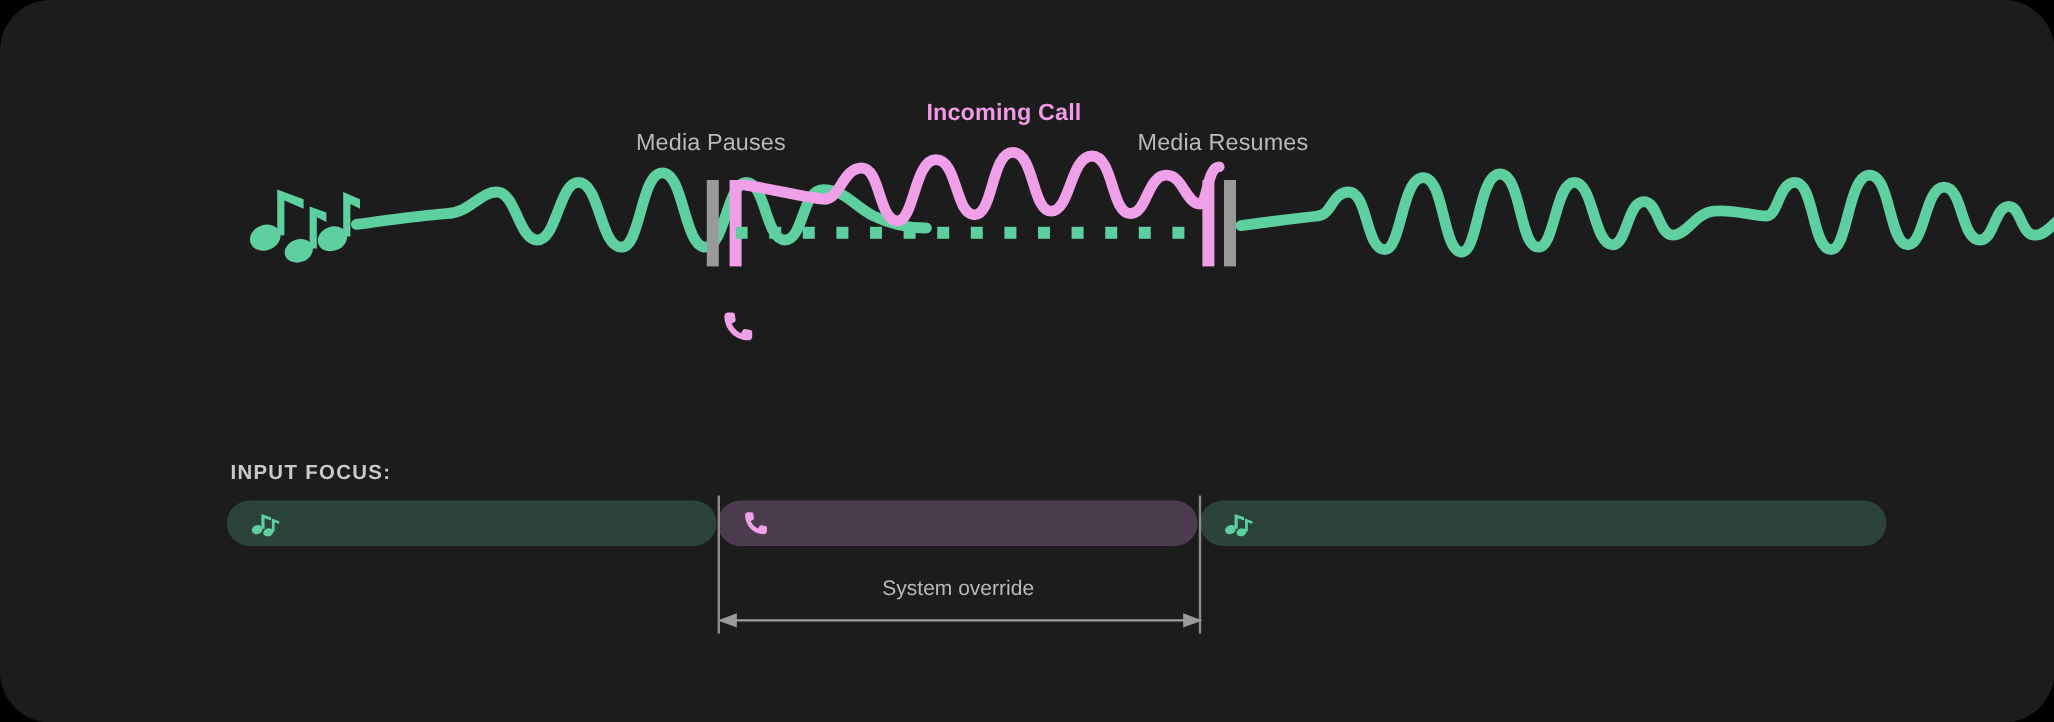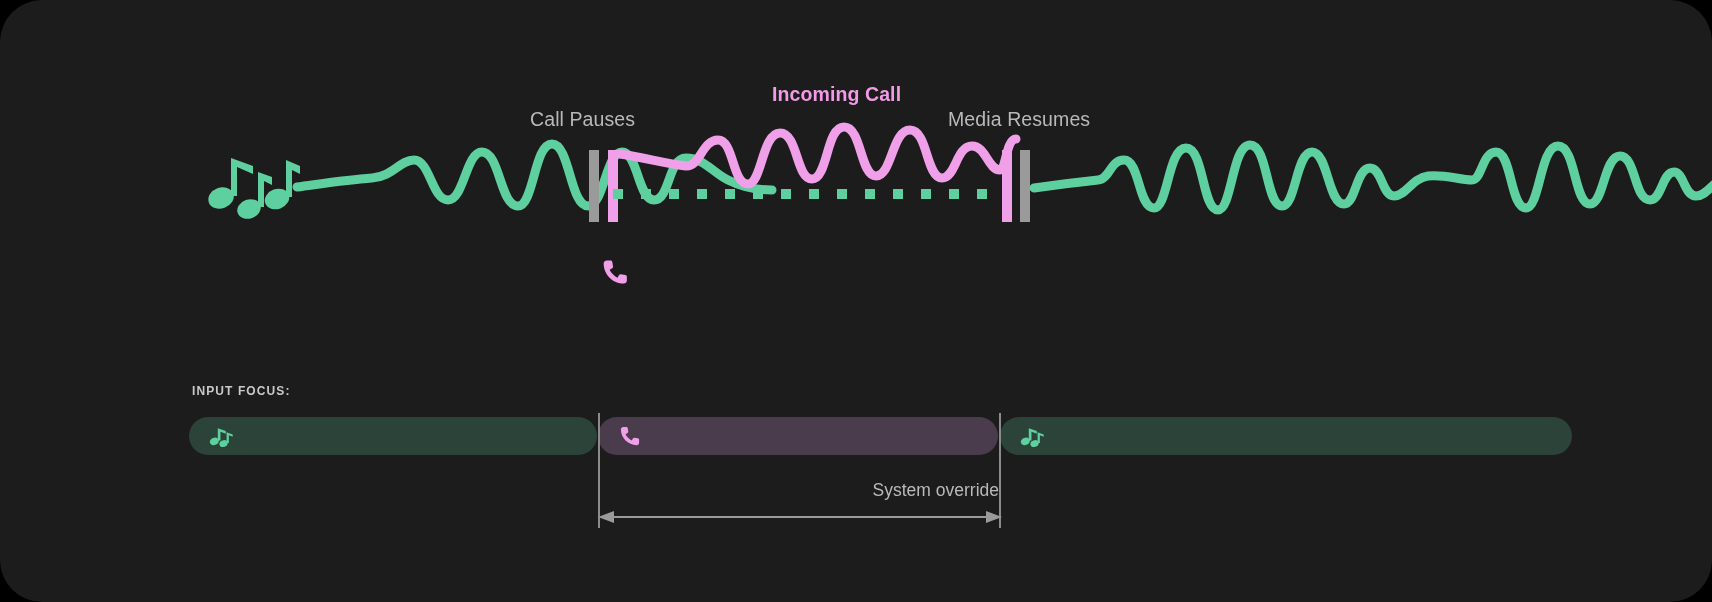--- a/index.html
+++ b/index.html
@@ -51,21 +51,21 @@
     font-weight: bold;
     font-size: 19.5px;
   }
 
   
   .focus-title {
     position: absolute;
     left: 192px;
     top: 384px;
     color: #c9c9c9;
-    font-size: 12px;
+    font-size: 17px;
     font-weight: bold;
     letter-spacing: 1.1px;
   }
   .track {
     position: absolute;
     top: 417px;
     height: 38px;
     border-radius: 19px;
     display: flex;
     align-items: center;
@@ -87,38 +87,38 @@
     height: 115px;
   }
   .div-left  { left: 598px; }
   .div-right { left: 999px; }
 
   .override-label {
     position: absolute;
     top: 480px;
     left: 598px;
     width: 401px;
-    text-align: right;
+    text-align: center;
     color: #b9b9b9;
     font-size: 17.5px;
   }
   .arrow-svg {
     position: absolute;
     left: 596px;
     top: 505px;
   }
 </style>
 </head>
 <body>
 
 <div class="canvas">
 
   <div class="timeline">
 
-    <div class="label label-pauses">Call Pauses</div>
+    <div class="label label-pauses">Media Pauses</div>
     <div class="label label-call">Incoming Call</div>
     <div class="label label-resumes">Media Resumes</div>
 
     <svg class="tl-svg" width="1712" height="330" viewBox="0 0 1712 330">
 
       <g fill="#5ecf9e">
 
         <ellipse cx="221" cy="198" rx="13" ry="10.5" transform="rotate(-20 221 198)"></ellipse>
         <path d="M231 196 L231 158 L253 166 L253 174 L237 167 L237 196 Z"></path>
 

